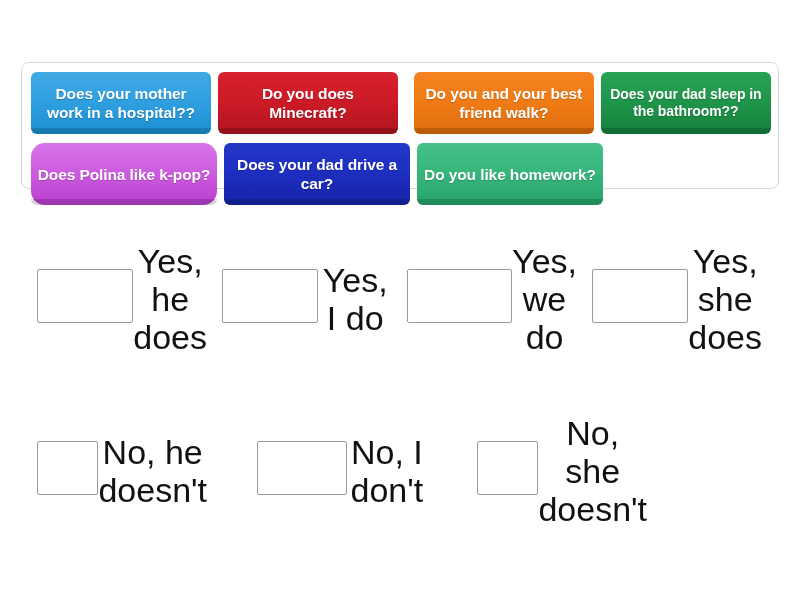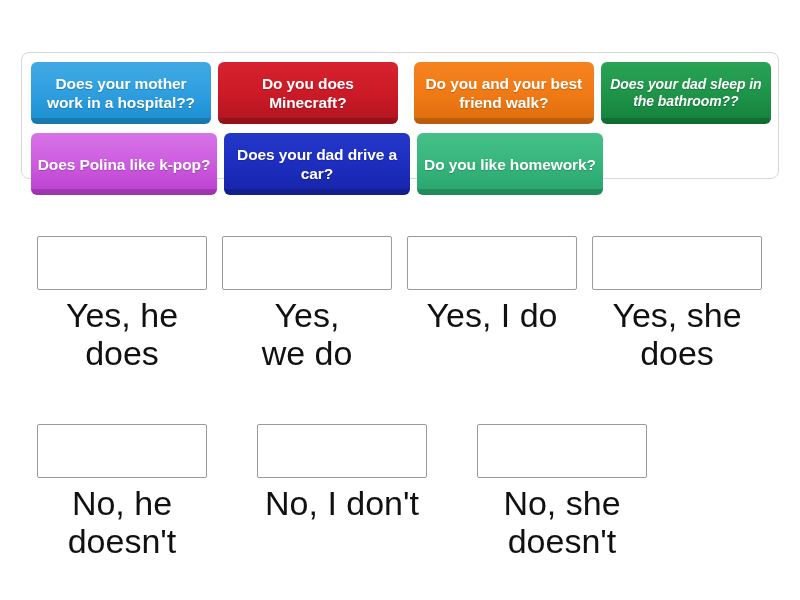--- a/index.html
+++ b/index.html
@@ -13,21 +13,21 @@
     background: #ffffff;
     font-family: "Liberation Sans", sans-serif;
     overflow: hidden;
     position: relative;
   }
 
   
   #tiles-panel {
     position: absolute;
     left: 21px;
-    top: 52px;
+    top: 62px;
     width: 758px;
     height: 127px;
     box-sizing: border-box;
     background: #ffffff;
     border: 1px solid #d8d8d8;
     border-radius: 8px;
     padding: 9px 0 0 9px;
   }
 
   .tile-row {
@@ -61,28 +61,28 @@
     position: absolute;
     left: 0; right: 0; bottom: 0;
     height: 6px;
     border-radius: 0 0 6px 6px;
     background: rgba(0,0,0,0.16);
   }
   .tile .tile-text { position: relative; z-index: 2; }
 
   
   .w186 { width: 186px; }
-  .w176 { width: 176px; font-style: italic; }
+  .w176 { width: 176px; }
 
   
   .t-blue   { background: linear-gradient(180deg, #41a9e4 0%, #2f9fe0 48%, #1b8fd1 100%); }
   .t-red    { background: linear-gradient(180deg, #d7222f 0%, #cd1a27 48%, #b01520 100%); }
   .t-orange { background: linear-gradient(180deg, #f58320 0%, #f07b16 48%, #dd6d0c 100%); margin-left: 9px; }
   .t-green  { background: linear-gradient(180deg, #2aa355 0%, #1f9549 48%, #14803c 100%); }
-  .t-orchid { background: linear-gradient(180deg, #d774e8 0%, #cd5cdf 48%, #bb3ed0 100%); }
+  .t-orchid { background: linear-gradient(180deg, #d774e8 0%, #cd5cdf 48%, #bb3ed0 100%); border-radius: 14px; }
   .t-navy   { background: linear-gradient(180deg, #2438c8 0%, #1d2ec0 48%, #1724a8 100%); }
   .t-sea    { background: linear-gradient(180deg, #45c088 0%, #37b67c 48%, #27a46c 100%); }
 
   .tile.small-text { font-size: 14px; line-height: 17px; }
 
   
   #answers {
     position: absolute;
     left: 37px;
     top: 236px;
@@ -90,21 +90,21 @@
   }
   .answer-row {
     display: flex;
   }
   .answer-row + .answer-row { margin-top: 52px; gap: 35px; }
 
   .answer-cell {
     width: 170px;
     margin-right: 15px;
     display: flex;
-    flex-direction: column;
+    flex-direction: row;
     align-items: center;
   }
   .drop-zone {
     box-sizing: border-box;
     width: 170px;
     height: 54px;
     border: 1px solid #9a9a9a;
     background: #ffffff;
     border-radius: 2px;
   }
@@ -162,29 +162,29 @@
 <div id="answers">
 
   <div class="answer-row">
     <div class="answer-cell">
       <div class="drop-zone"></div>
       <div class="answer-label">Yes, he
 does</div>
     </div>
     <div class="answer-cell">
       <div class="drop-zone"></div>
+      <div class="answer-label">Yes, I do</div>
+    </div>
+    <div class="answer-cell">
+      <div class="drop-zone"></div>
       <div class="answer-label">Yes,
 we do</div>
     </div>
     <div class="answer-cell">
       <div class="drop-zone"></div>
-      <div class="answer-label">Yes, I do</div>
-    </div>
-    <div class="answer-cell">
-      <div class="drop-zone"></div>
       <div class="answer-label">Yes, she
 does</div>
     </div>
   </div>
 
   <div class="answer-row">
     <div class="answer-cell">
       <div class="drop-zone"></div>
       <div class="answer-label">No, he
 doesn't</div>

